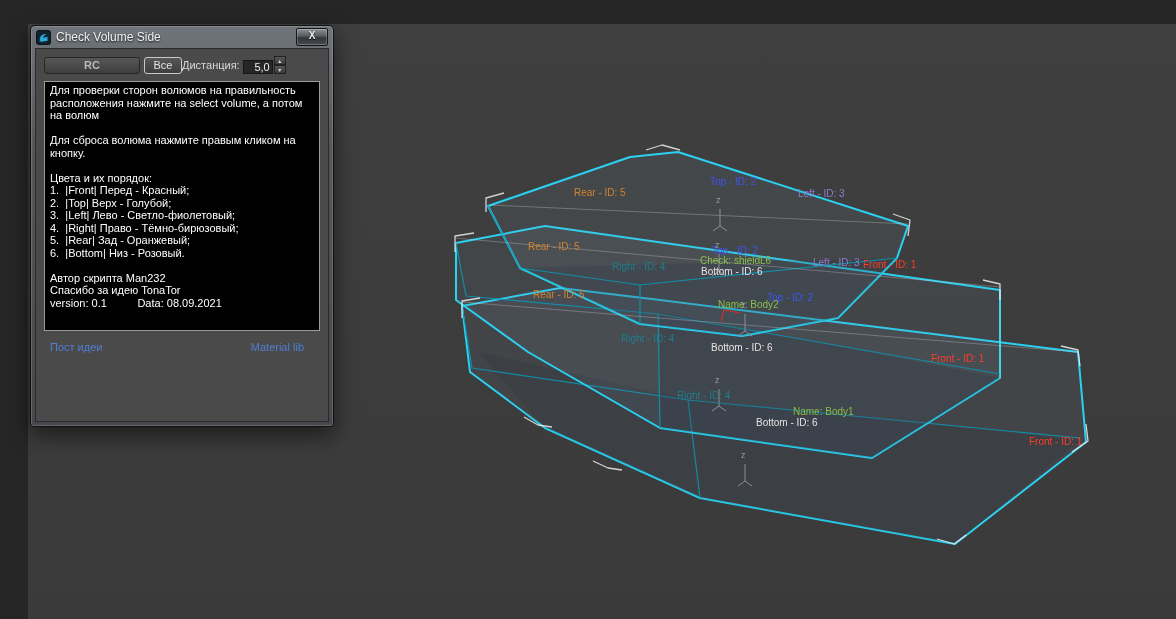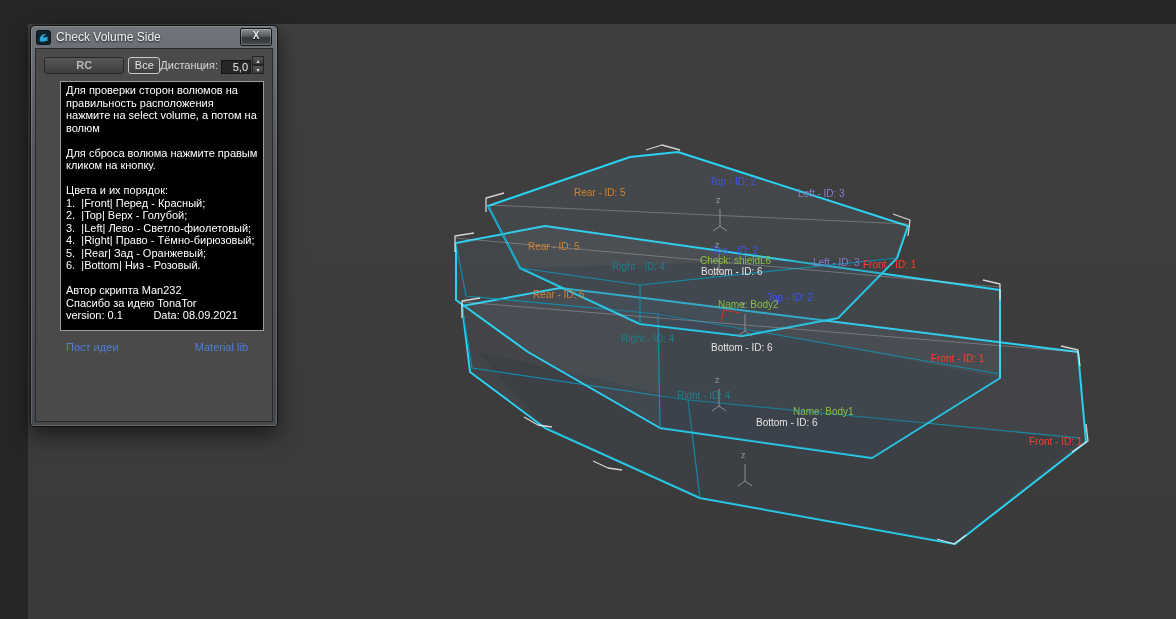--- a/index.html
+++ b/index.html
@@ -8,21 +8,21 @@
 
   
   .viewport{position:absolute;left:28px;top:24px;right:0;bottom:0;
     background:linear-gradient(180deg,#3f3f3f 0%,#3a3a3a 100%);}
   svg.wire{position:absolute;left:0;top:0;z-index:3;}
   .labels-layer{position:absolute;left:0;top:0;width:1176px;height:619px;z-index:4;pointer-events:none;}
   .vp-label{position:absolute;font-size:10px;line-height:11px;white-space:nowrap;}
   .vp-axis{position:absolute;font-size:9px;line-height:9px;}
 
   
-  .window{position:absolute;left:30px;top:25px;width:248px;z-index:10;
+  .window{position:absolute;left:30px;top:25px;width:304px;z-index:10;
     background:linear-gradient(180deg,#70757b 0%,#54585d 30%,#45494e 100%);
     border:1px solid #101010;border-radius:5px 5px 3px 3px;
     padding:0 4px 4px 4px;box-sizing:border-box;
     box-shadow:0 8px 22px rgba(0,0,0,.55), inset 0 0 0 1px rgba(255,255,255,.16);}
   .titlebar{height:22px;display:flex;align-items:center;gap:5px;padding:0 1px;}
   .app-icon{width:15px;height:15px;flex:0 0 auto;display:block;}
   .win-title{flex:1;color:#f2f2f2;font-size:12px;text-shadow:0 1px 2px rgba(0,0,0,.85);
     white-space:nowrap;overflow:hidden;}
   .close-btn{width:30px;height:16px;border:1px solid #141414;border-radius:2px;cursor:pointer;
     background:linear-gradient(180deg,#8d9297 0%,#55595e 45%,#33373b 55%,#474b50 100%);
@@ -37,23 +37,23 @@
   .btn-all{width:38px;margin-left:4px;border-color:#c9c9c9;color:#e3e3e3;}
   .dist-label{font-size:11px;color:#d8d8d8;white-space:nowrap;}
   .spinner{display:flex;margin-left:3px;align-items:flex-end;height:17px;}
   .spinner input{width:24px;background:#262626;border:1px solid #151515;color:#ececec;
     font-size:11px;text-align:right;padding:0 2px;font-family:"Liberation Sans",sans-serif;}
   .spin-arrows{display:flex;flex-direction:column;width:12px;margin-left:1px;}
   .spin-btn{flex:1;font-size:6px;color:#ddd;background:linear-gradient(#565656,#3b3b3b);
     border:1px solid #222;display:flex;align-items:center;justify-content:center;cursor:pointer;padding:0;}
 
   .info{margin-top:7px;height:250px;background:#000;border:1px solid #9b9b9b;color:#fff;
-    font-size:11px;line-height:12.5px;padding:2px 5px;white-space:pre-wrap;box-sizing:border-box;overflow:hidden;margin-left:16px;}
+    font-size:11px;line-height:12.5px;padding:2px 5px;white-space:pre-wrap;box-sizing:border-box;overflow:hidden;}
 
-  .links-row{display:flex;justify-content:space-between;margin-top:10px;padding:0 16px 0 6px;margin-left:16px;}
+  .links-row{display:flex;justify-content:space-between;margin-top:10px;padding:0 16px 0 6px;}
   .link{color:#4d7fd3;font-size:11px;text-decoration:none;cursor:pointer;}
   .center-link{text-align:center;margin-top:9px;}
 </style>
 </head>
 <body>
 
 <div class="stage">
 
   <div class="viewport"></div>
 

